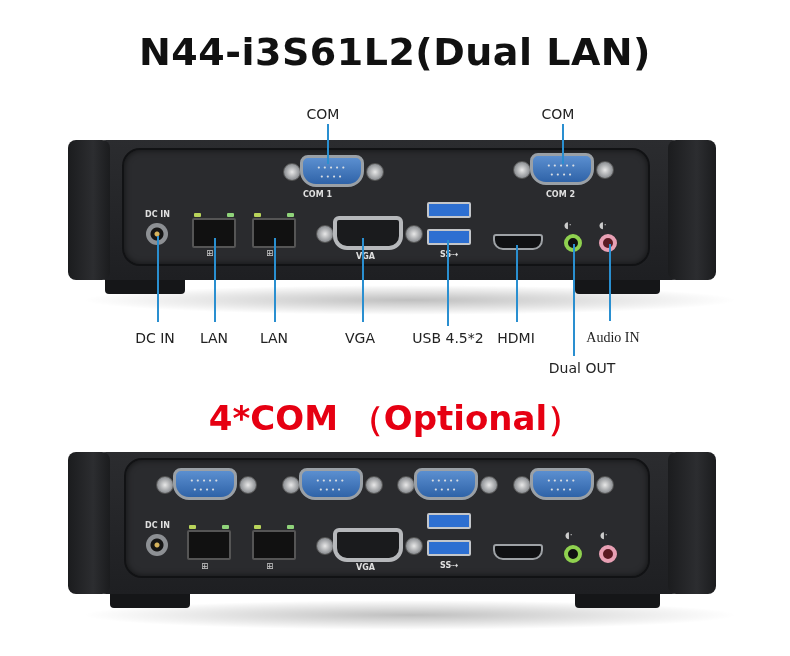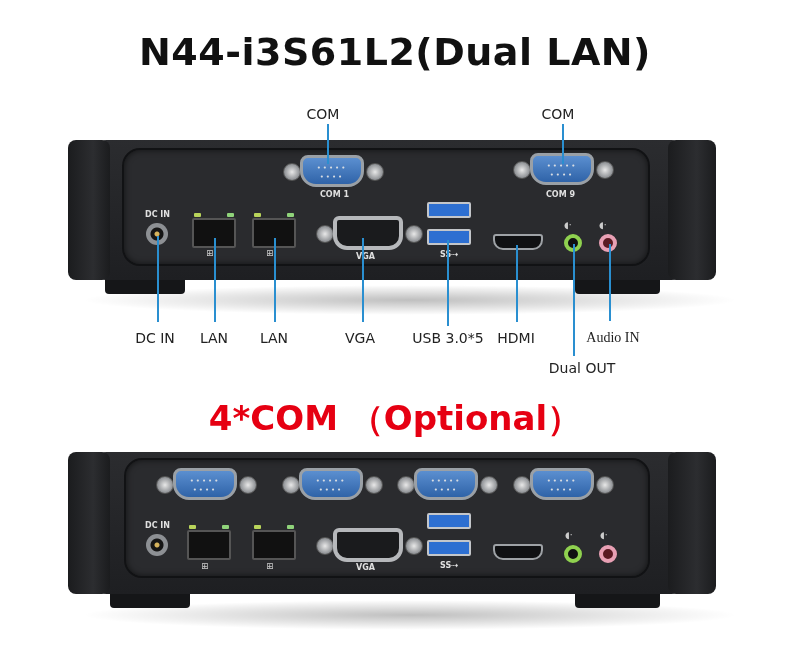--- a/index.html
+++ b/index.html
@@ -42,28 +42,28 @@
   <div class="abs box" style="left:100px;top:140px;width:578px;height:140px;"></div>
   <div class="abs endcap" style="left:68px;top:140px;width:42px;height:140px;"></div>
   <div class="abs endcap" style="left:668px;top:140px;width:48px;height:140px;"></div>
   <div class="abs panel" style="left:122px;top:148px;width:524px;height:114px;"></div>
 
   <div class="abs screw" style="left:283px;top:163px;"></div>
   <div class="abs com" style="left:300px;top:155px;">
       <div class="pins">•••••<br>••••</div>
     </div>
   <div class="abs screw" style="left:366px;top:163px;"></div>
-  <div class="abs tiny" style="left:320px;top:190px;">COM 1</div>
+  <div class="abs tiny" style="left:303px;top:190px;">COM 1</div>
 
   <div class="abs screw" style="left:513px;top:161px;"></div>
   <div class="abs com" style="left:530px;top:153px;">
       <div class="pins">•••••<br>••••</div>
     </div>
   <div class="abs screw" style="left:596px;top:161px;"></div>
-  <div class="abs tiny" style="left:546px;top:190px;">COM 9</div>
+  <div class="abs tiny" style="left:546px;top:190px;">COM 2</div>
 
   <div class="abs tiny" style="left:145px;top:210px;">DC IN</div>
   <div class="abs dc" style="left:146px;top:223px;"></div>
 
   <div class="abs rj" style="left:192px;top:218px;">
       <span class="led1"></span>
       <span class="led2"></span>
     </div>
   <div class="abs icon-small" style="left:206px;top:248px;">⊞</div>
   <div class="abs rj" style="left:252px;top:218px;">
@@ -99,21 +99,21 @@
   <div class="abs line" style="left:362px;top:238px;height:84px;"></div>
   <div class="abs line" style="left:447px;top:240px;height:86px;"></div>
   <div class="abs line" style="left:516px;top:245px;height:77px;"></div>
   <div class="abs line" style="left:573px;top:244px;height:112px;"></div>
   <div class="abs line" style="left:609px;top:244px;height:77px;"></div>
 
   <div class="abs lbl" style="left:155px;top:330px;">DC IN</div>
   <div class="abs lbl" style="left:214px;top:330px;">LAN</div>
   <div class="abs lbl" style="left:274px;top:330px;">LAN</div>
   <div class="abs lbl" style="left:360px;top:330px;">VGA</div>
-  <div class="abs lbl" style="left:448px;top:330px;">USB 3.0*5</div>
+  <div class="abs lbl" style="left:448px;top:330px;">USB 4.5*2</div>
   <div class="abs lbl" style="left:516px;top:330px;">HDMI</div>
   <div class="abs lbl" style="left:582px;top:360px;">Dual OUT</div>
   <div class="abs lbl" style="left:613px;top:330px;font-family:Liberation Serif, serif;">Audio IN</div>
 </div>
 
 <div class="abs subtitle">4*COM （Optional）</div>
 
 <div class="abs" style="left:0;top:0;width:790px;height:656px;">
   <div class="abs shadow" style="left:80px;top:600px;width:660px;height:30px;"></div>
   <div class="abs foot" style="left:110px;top:592px;width:80px;height:16px;"></div>

